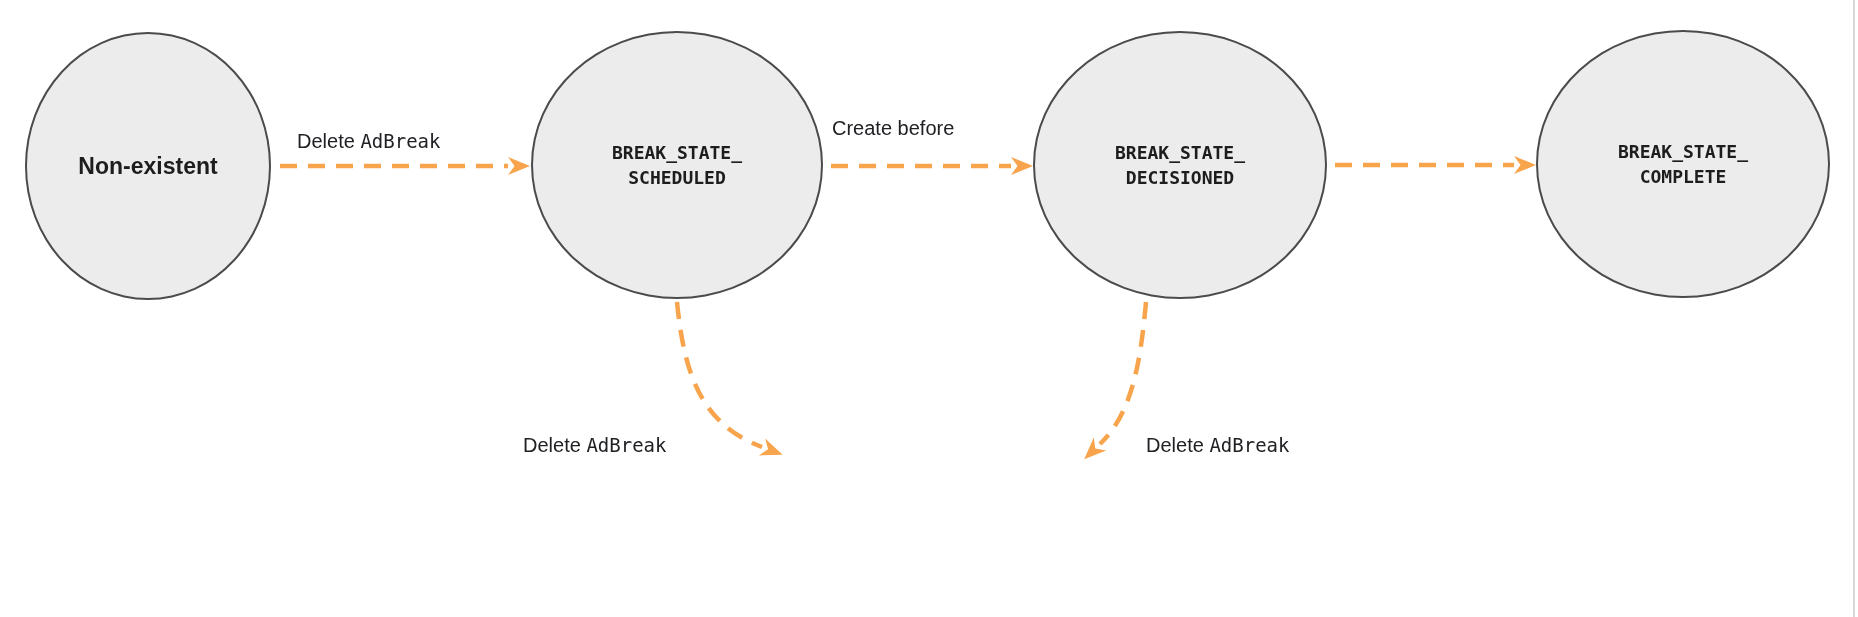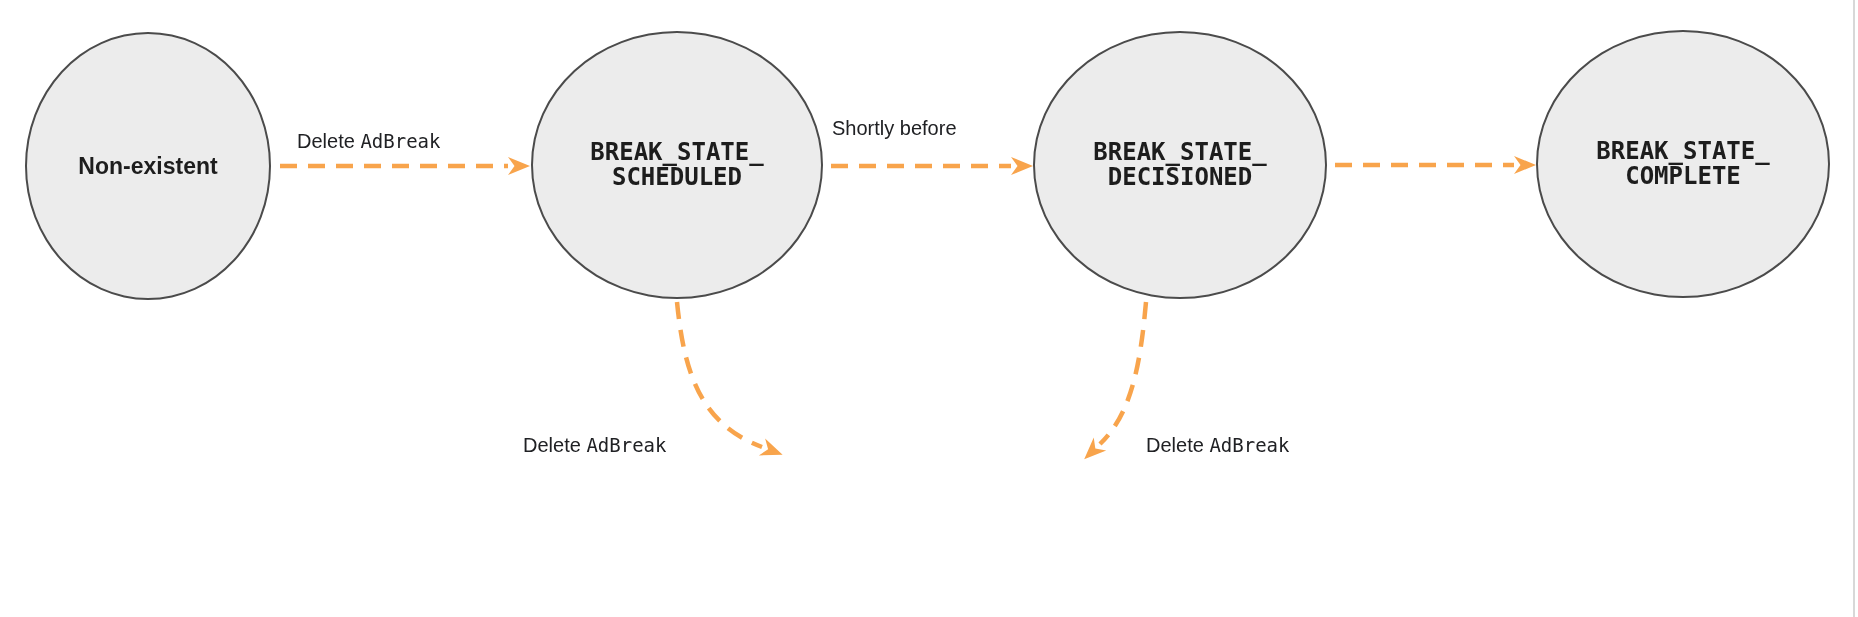--- a/index.html
+++ b/index.html
@@ -37,21 +37,21 @@
   .node-label-sans {
     font-family: "Liberation Sans", sans-serif;
     font-weight: bold;
     font-size: 23px;
     color: #1d1d1d;
     white-space: pre-line;
   }
   .node-label-mono {
     font-family: "DejaVu Sans Mono", monospace;
     font-weight: bold;
-    font-size: 24px;
+    font-size: 18px;
     line-height: 25px;
     color: #1d1d1d;
     white-space: pre-line;
   }
   .node-non-existent { left: 25px;  top: 32px; width: 246px; height: 268px; }
   .node-scheduled    { left: 531px; top: 31px; width: 292px; height: 268px; }
   .node-decisioned   { left: 1033px;top: 31px; width: 294px; height: 268px; }
   .node-complete     { left: 1536px;top: 30px; width: 294px; height: 268px; }
   .node-deleted      { left: 787px; top: 323px;width: 290px; height: 266px; }
 
@@ -119,21 +119,21 @@
     <span class="node-label-mono">BREAK_STATE_
 COMPLETE</span>
   </div>
 
 
   <div class="edge-label label-create">
     <span>Delete </span><span class="mono">AdBreak</span>
   </div>
 
   <div class="edge-label label-decision">
-    <span class="block">Shortly before</span>
+    <span class="block">Create before</span>
   </div>
 
 
   <div class="edge-label label-delete-left">
     <span>Delete </span><span class="mono">AdBreak</span>
   </div>
 
   <div class="edge-label label-delete-right">
     <span>Delete </span><span class="mono">AdBreak</span>
   </div>

